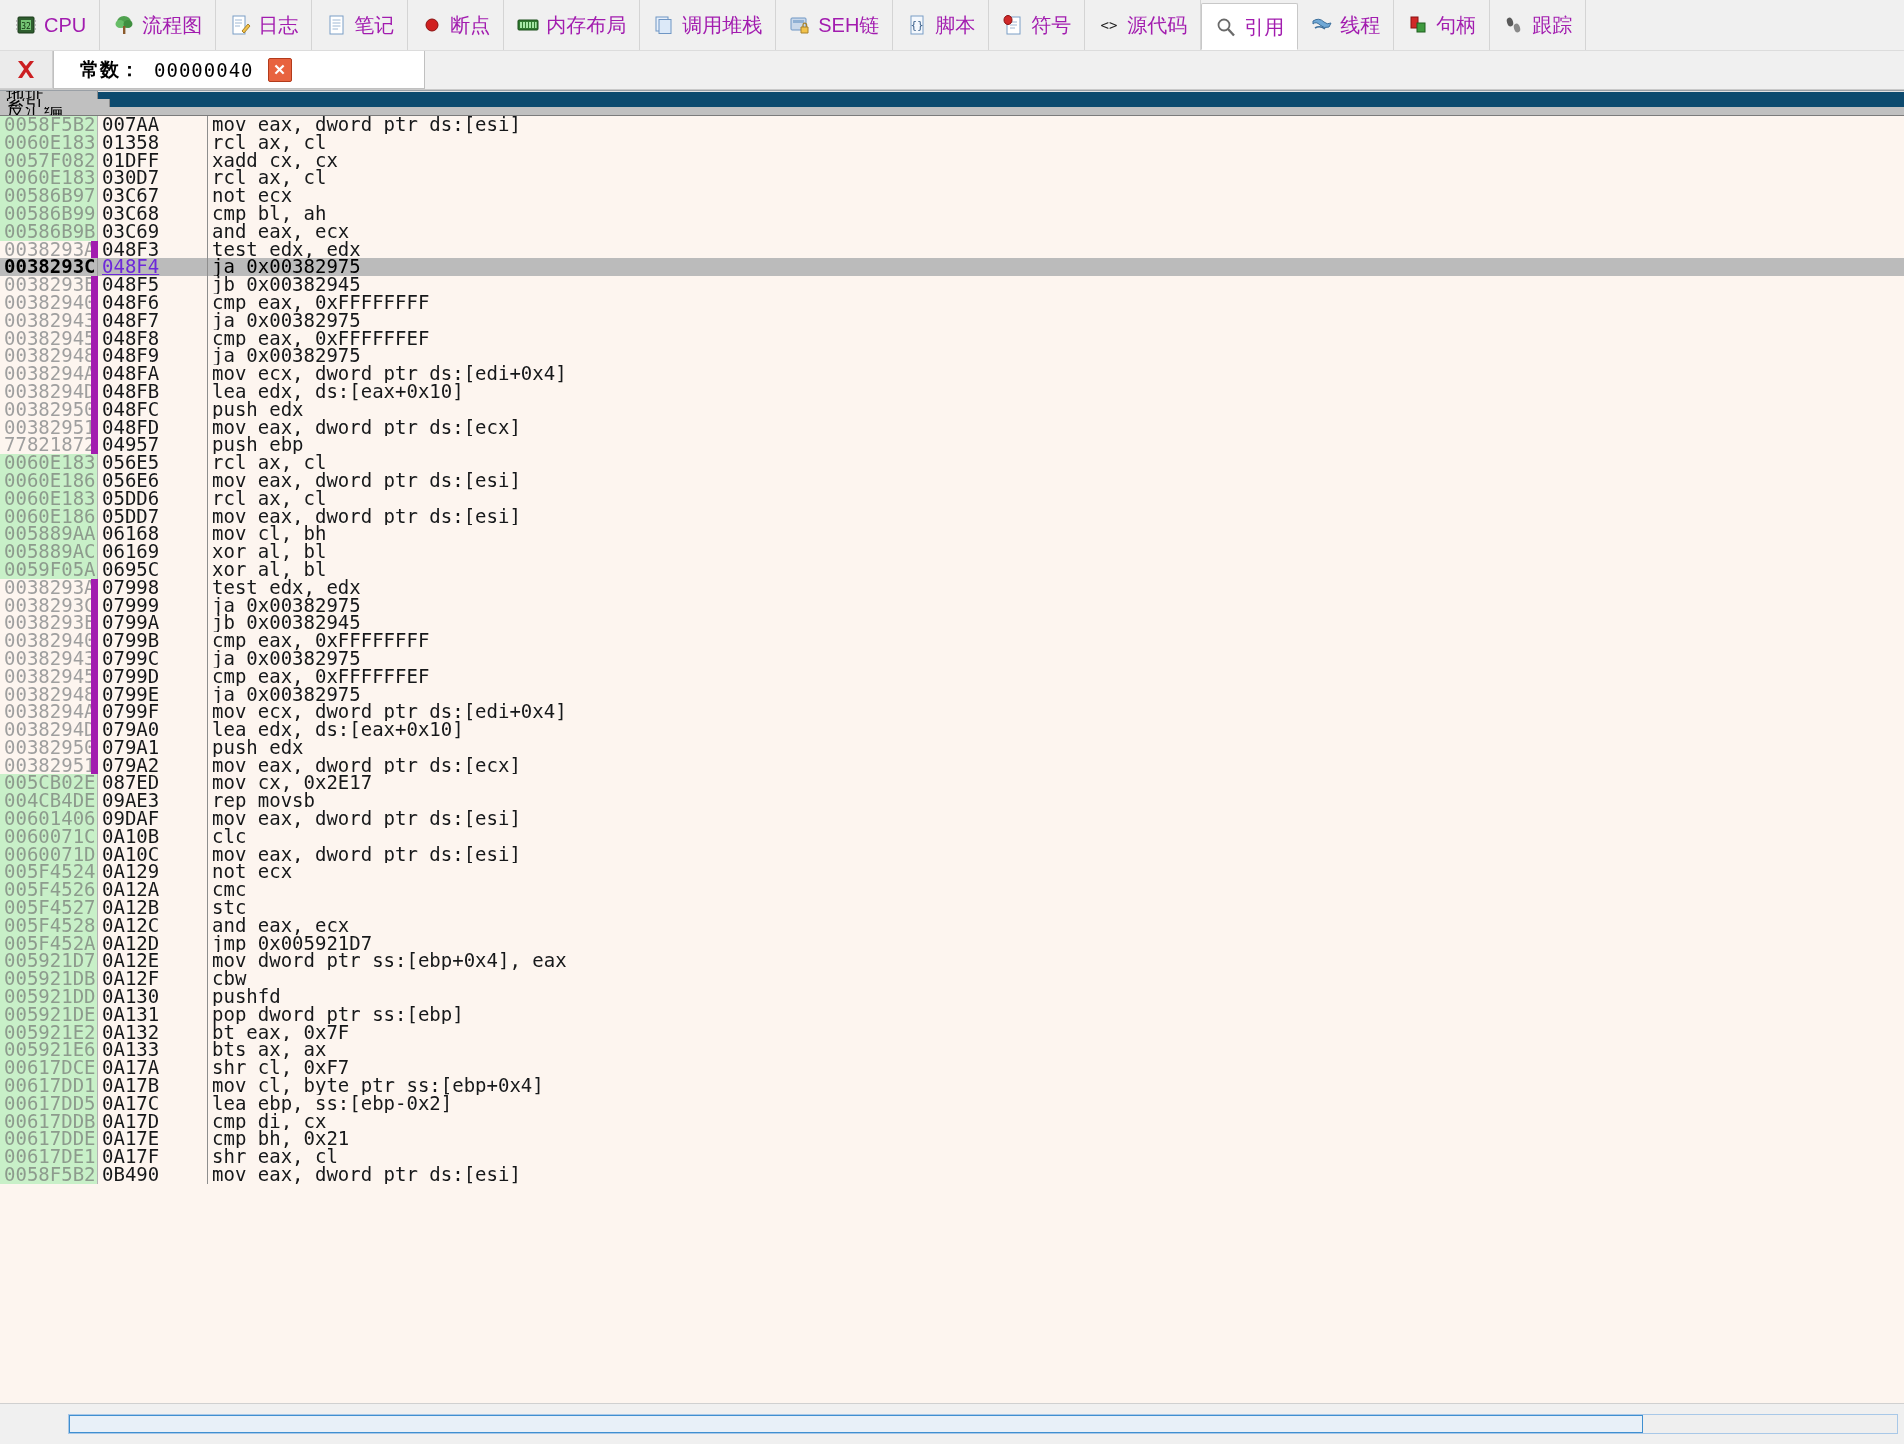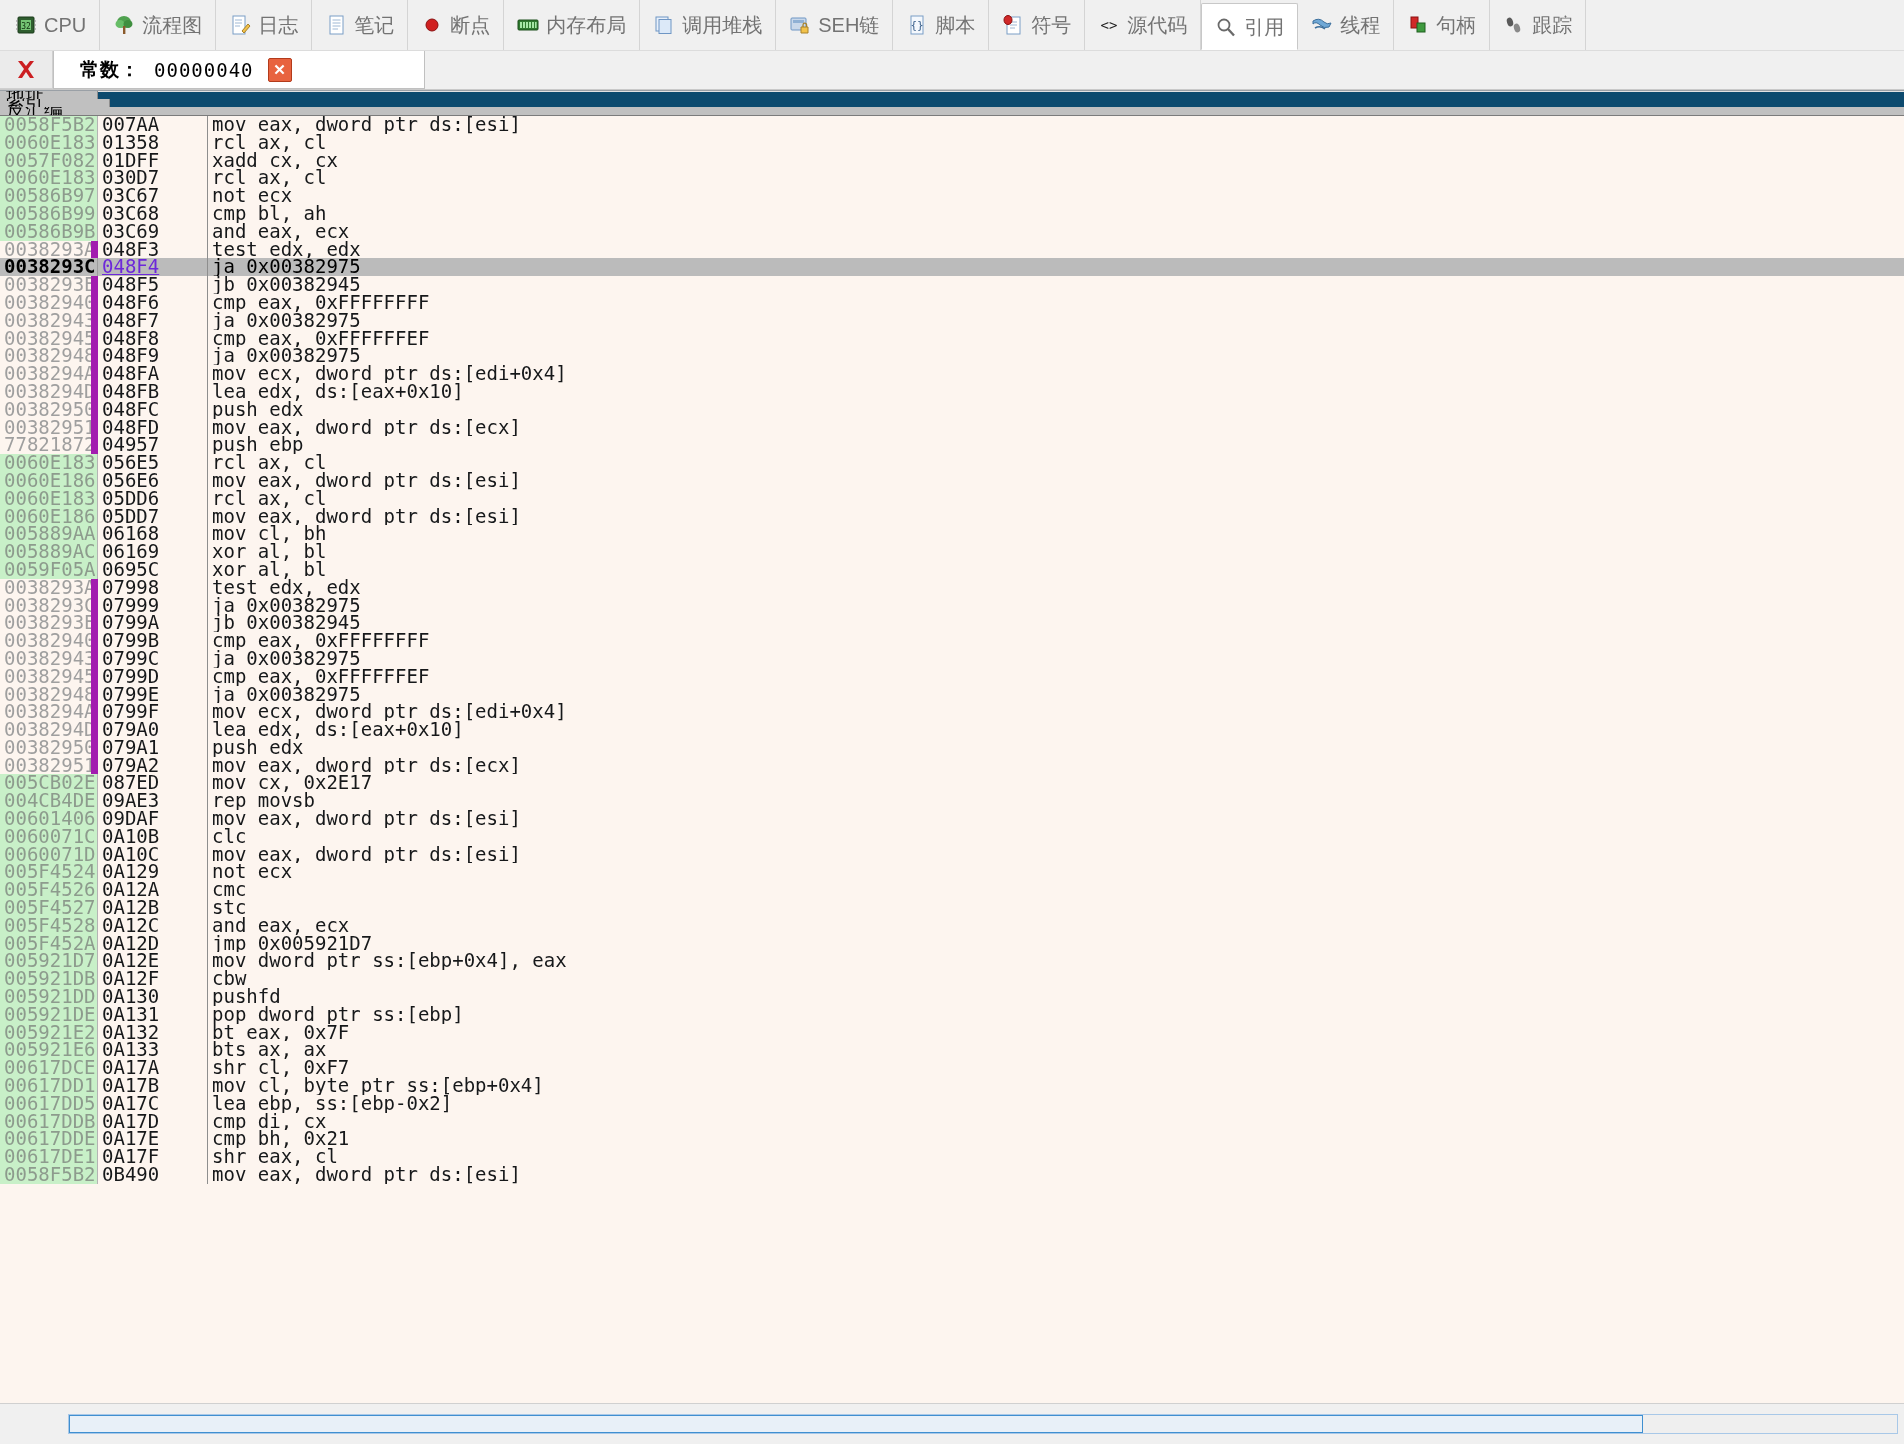--- a/index.html
+++ b/index.html
@@ -30,21 +30,21 @@
     border-bottom: 1px solid #dcdcdc;
     flex: 0 0 auto;
     padding-left: 2px;
   }
   .tab {
     display: flex;
     align-items: center;
     gap: 7px;
     padding: 0 13px;
     font-size: 20px;
-    color: #737373;
+    color: #a21caf;
     cursor: default;
     border-right: 1px solid #d4d4d4;
     background: transparent;
     position: relative;
     white-space: nowrap;
   }
   .tab.active {
     background: #ffffff;
     border: 1px solid #c8c8c8;
     border-bottom: 1px solid #ffffff;

